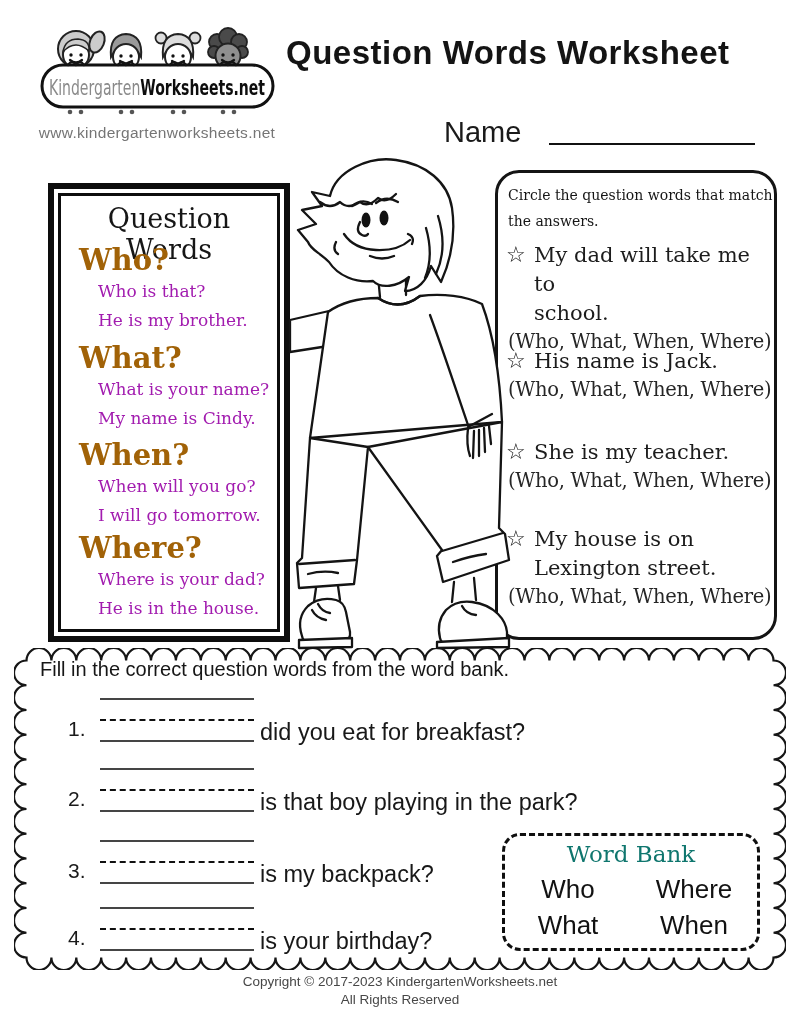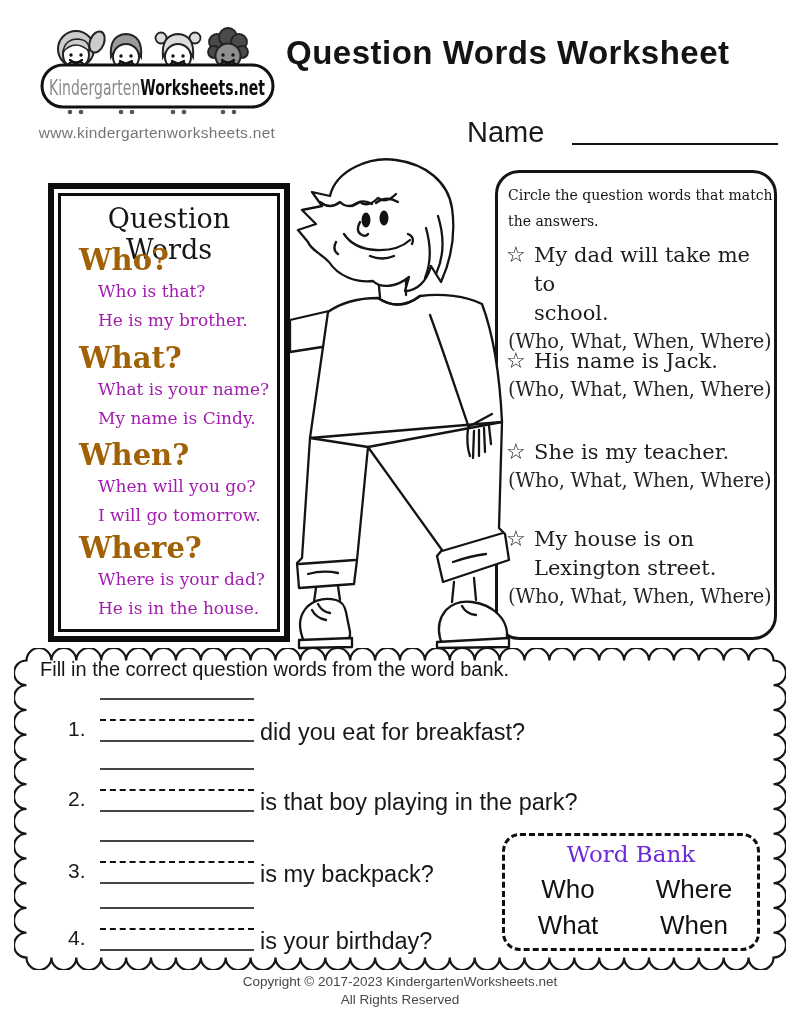--- a/index.html
+++ b/index.html
@@ -9,21 +9,21 @@
     background:#ffffff; overflow:hidden; color:#111;
     font-family:"Liberation Sans", sans-serif;
   }
   .abs { position:absolute; }
   .serif { font-family:"DejaVu Serif", serif; }
   .sans  { font-family:"Liberation Sans", sans-serif; }
 
   
   .page-title { left:286px; top:34px; font-size:33px; letter-spacing:.5px; color:#141414; font-weight:700; }
   .site-url { left:34px; top:124px; width:246px; text-align:center; font-size:15.5px; color:#757575; letter-spacing:.3px; }
-  .name-row { left:467px; top:116px; display:flex; align-items:flex-end;gap:26px; }
+  .name-row { left:444px; top:116px; display:flex; align-items:flex-end;gap:26px; }
   .name-row .lbl { font-size:29px; color:#1a1a1a; }
   .name-row .line { width:206px; height:0; border-bottom:2.2px solid #111; margin:0 0 4px 2px; }
 
   
   .ref-box { left:48px; top:183px; width:242px; height:459px; border:6px solid #0d0d0d; padding:4px; background:#fff; }
   .ref-box .inner { width:100%; height:100%; border:3px solid #0d0d0d; position:relative; }
   .ref-title { position:absolute; left:0; top:7px; width:100%; text-align:center; font-size:27px; color:#161616; }
   .entry { position:absolute; left:0; width:100%; }
   .entry .word { margin-left:18px; font-size:29px; font-weight:700; color:#a16207; line-height:1.15; }
   .entry .sent { margin-left:37px; font-size:17px; line-height:29px; color:#a21caf; }
@@ -47,21 +47,21 @@
   .f-instr { position:absolute; left:26px; top:10px; font-size:20px; color:#161616; }
   .f-num { position:absolute; font-size:21px; color:#1a1a1a; }
   .blank { position:absolute; width:154px; height:44px; }
   .blank .t { position:absolute; left:0; top:0;  width:100%; border-top:2px solid #454545; }
   .blank .m { position:absolute; left:0; top:21px; width:100%; border-top:2px dashed #101010; }
   .blank .b { position:absolute; left:0; top:42px; width:100%; border-top:2px solid #454545; }
   .f-text { position:absolute; left:246px; font-size:23.5px; color:#181818; }
 
   .word-bank { position:absolute; left:488px; top:185px; width:258px; height:118px;
     border:3px dashed #0f0f0f; border-radius:18px; background:#fff; }
-  .wb-title { position:absolute; left:0; top:5px; width:100%; text-align:center; font-size:23px; color:#6d28d9; }
+  .wb-title { position:absolute; left:0; top:5px; width:100%; text-align:center; font-size:23px; color:#0f766e; }
   .wb-row { position:absolute; left:0; width:100%; display:flex; }
   .wb-row span { flex:1; text-align:center; font-size:26px; color:#121212; }
 
   .footer-line { left:0; width:100%; text-align:center; font-size:13.5px; color:#474747; }
 
   svg .ln { fill:none; stroke:#141414; stroke-width:2.3; stroke-linecap:round; stroke-linejoin:round; }
   svg .fw { fill:#ffffff; stroke:#141414; stroke-width:2.3; stroke-linejoin:round; }
 </style>
 </head>
 <body>

